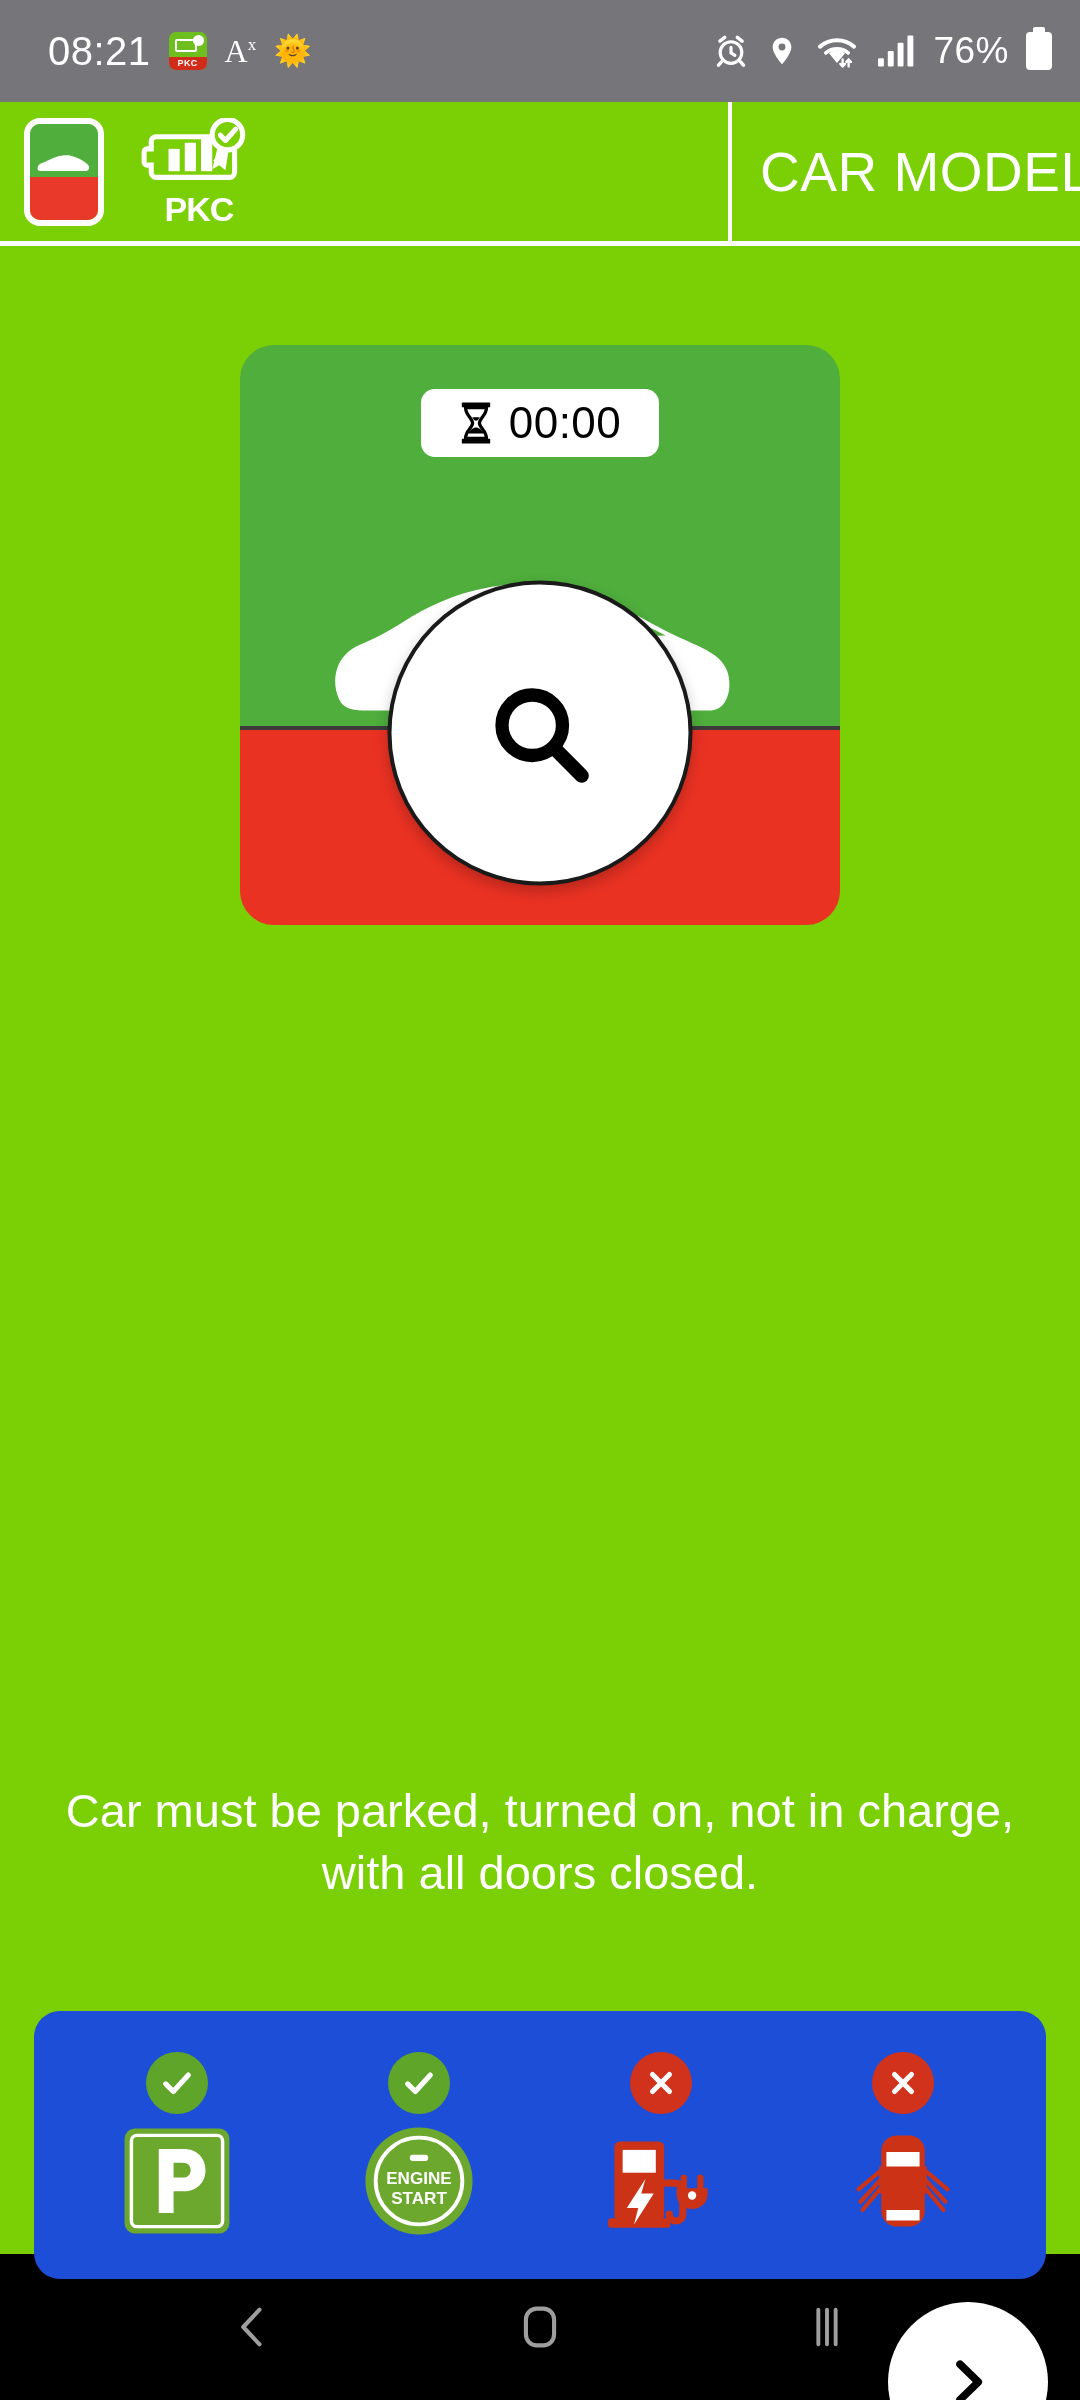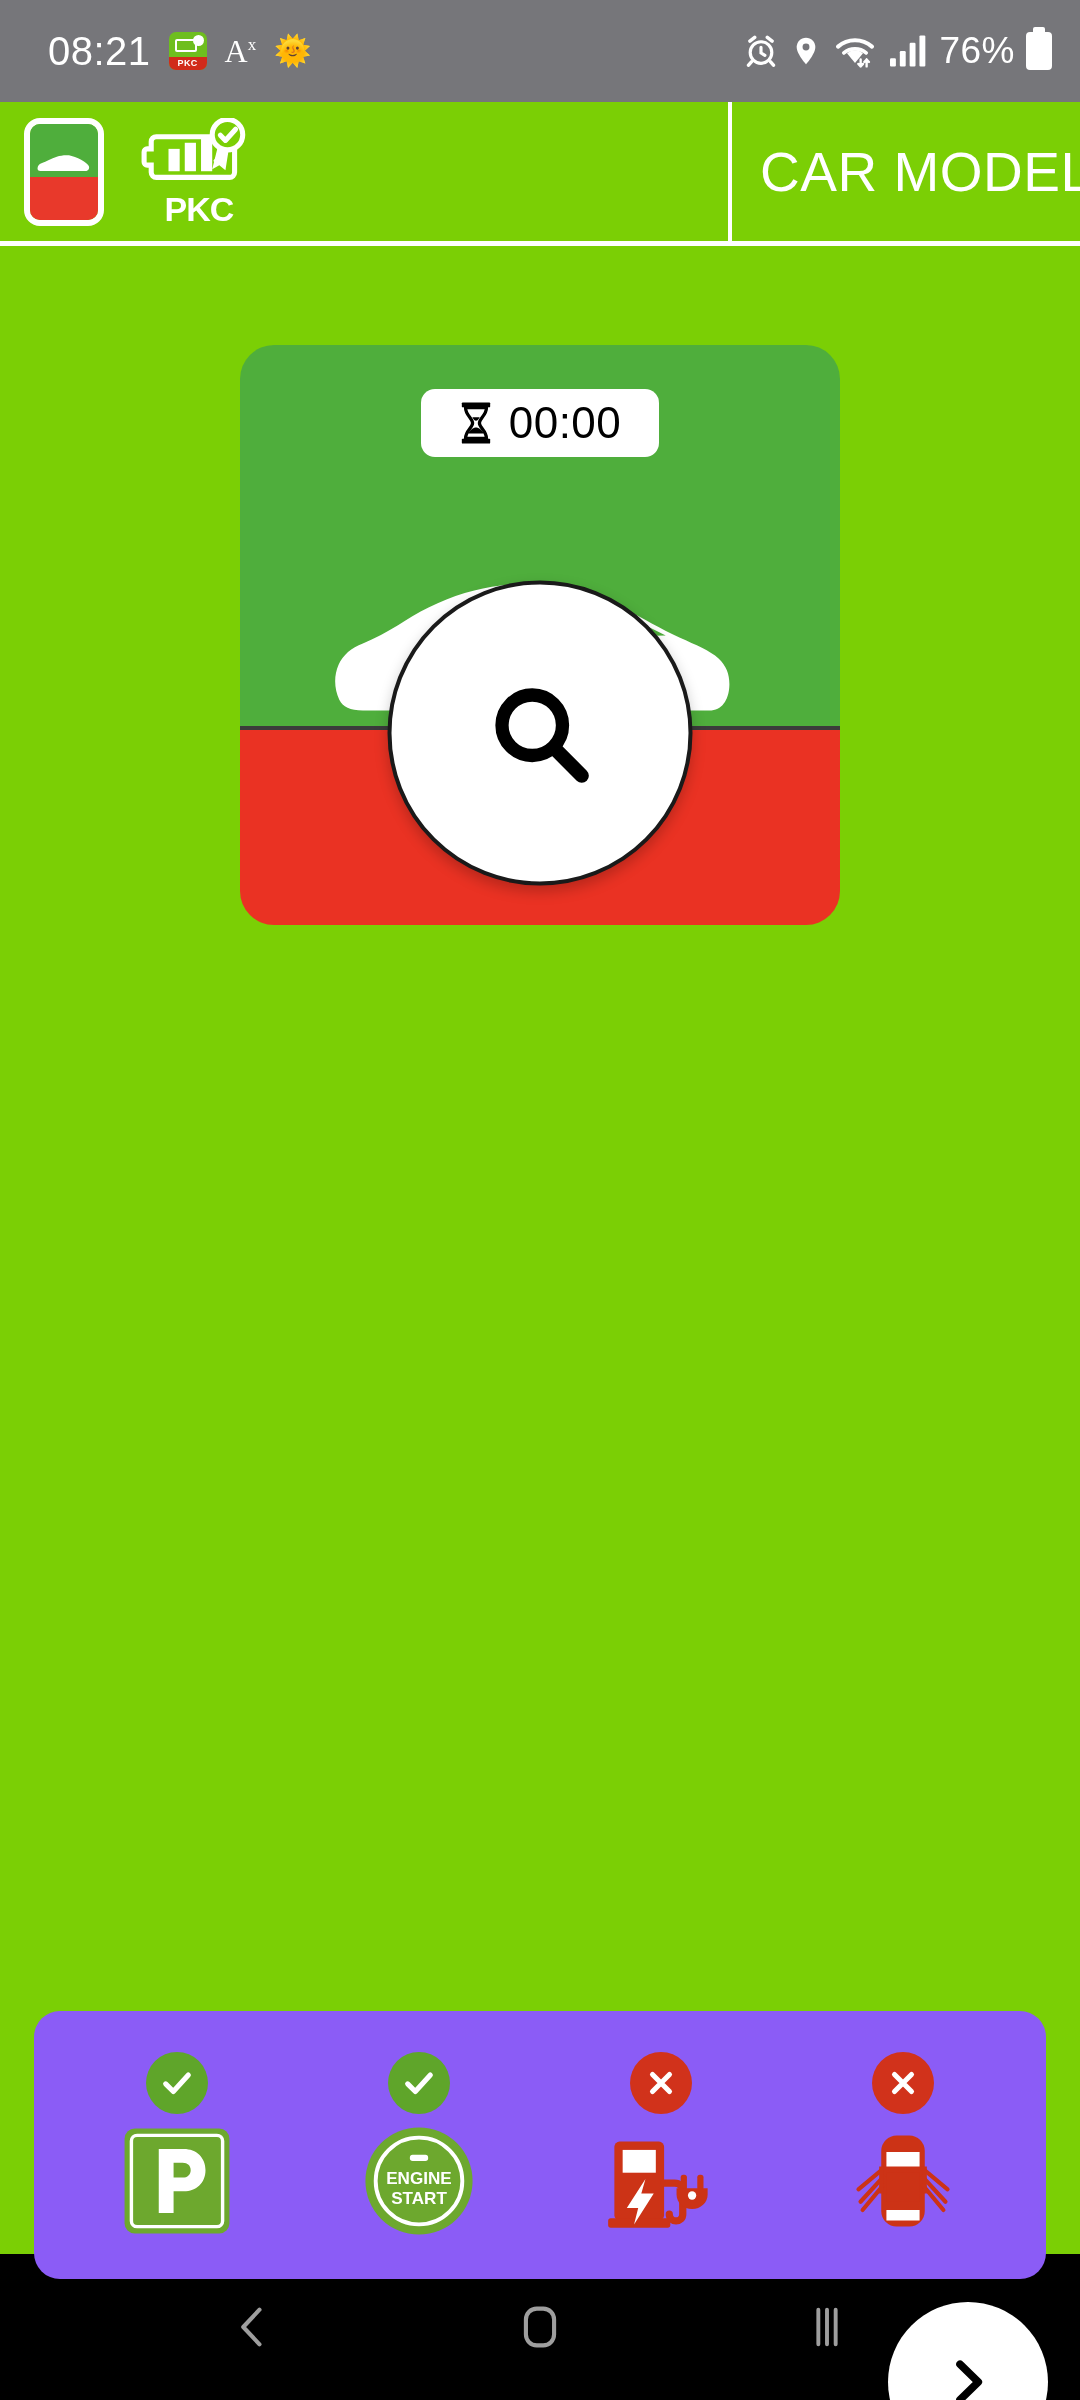--- a/index.html
+++ b/index.html
@@ -48,21 +48,21 @@
     position:absolute; right:3px; top:3px; width:11px; height:11px;
     border-radius:50%; background:#fff;
   }
   #status-ax {
     color:#fff; font-size:32px; position:relative; line-height:1;
     font-family:"Liberation Serif", serif;
   }
   #status-ax sup { font-size:17px; }
   #status-sun { font-size:30px; line-height:1; }
   #status-right {
-    margin-left:auto; display:flex; align-items:center; gap:11px;
+    margin-left:auto; display:flex; align-items:center; gap:17px;
   }
   #status-battery-text { color:#fff; font-size:37px; letter-spacing:0.5px; }
   .sb-icon { display:block; }
   .battery-glyph {
     width:26px; height:38px; border:3px solid #fff;
     border-radius:4px; position:relative; background:#fff;
   }
   .battery-glyph::before {
     content:""; position:absolute; top:-8px; left:50%;
     transform:translateX(-50%); width:12px; height:5px;
@@ -177,21 +177,21 @@
     color:#FFFFFF; font-size:47px; line-height:1.25;
   }
   #instr-line-2 {
     color:#FFFFFF; font-size:47px; line-height:1.32;
     margin-top:64px;
   }
 
   
   #conditions-panel {
     position:absolute; left:34px; right:34px; top:1765px;
-    height:268px; background:#8b5cf6; border-radius:26px;
+    height:268px; background:#1d4ed8; border-radius:26px;
     display:flex; align-items:center; justify-content:space-around;
     padding:0 22px;
   }
   .condition-item {
     display:flex; flex-direction:column; align-items:center;
     width:150px;
   }
   .cond-badge {
     width:62px; height:62px; border-radius:50%;
     display:flex; align-items:center; justify-content:center;
@@ -359,20 +359,21 @@
 
       <div id="search-button">
         <svg id="search-icon-glyph" viewBox="0 0 24 24">
           <circle cx="10.2" cy="10.2" r="6.6" fill="none" stroke="#000" stroke-width="2.9"></circle>
           <path d="M15.2 15.4 21 21.2" stroke="#000" stroke-width="3.1" stroke-linecap="round"></path>
         </svg>
       </div>
     </div>
 
     <div id="instructions">
+      <div id="instr-line-2">Car must be parked, turned on, not in charge, with all doors closed.</div>
     </div>
 
     <div id="conditions-panel">
 
       <div class="condition-item">
         <span class="cond-badge ok">
           <svg viewBox="0 0 24 24">
             <path d="M4 12.6 9.4 18 20 6.4" fill="none" stroke="#fff" stroke-width="3.6" stroke-linecap="round" stroke-linejoin="round"></path>
           </svg>
         </span>

